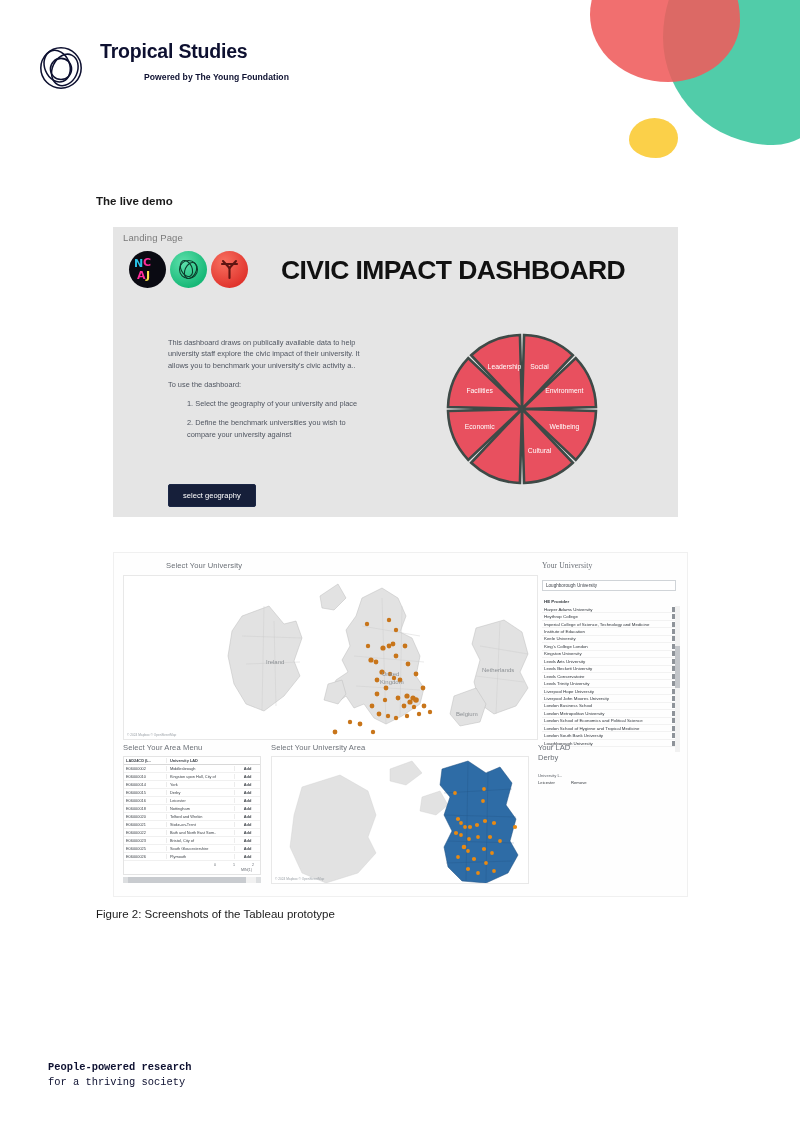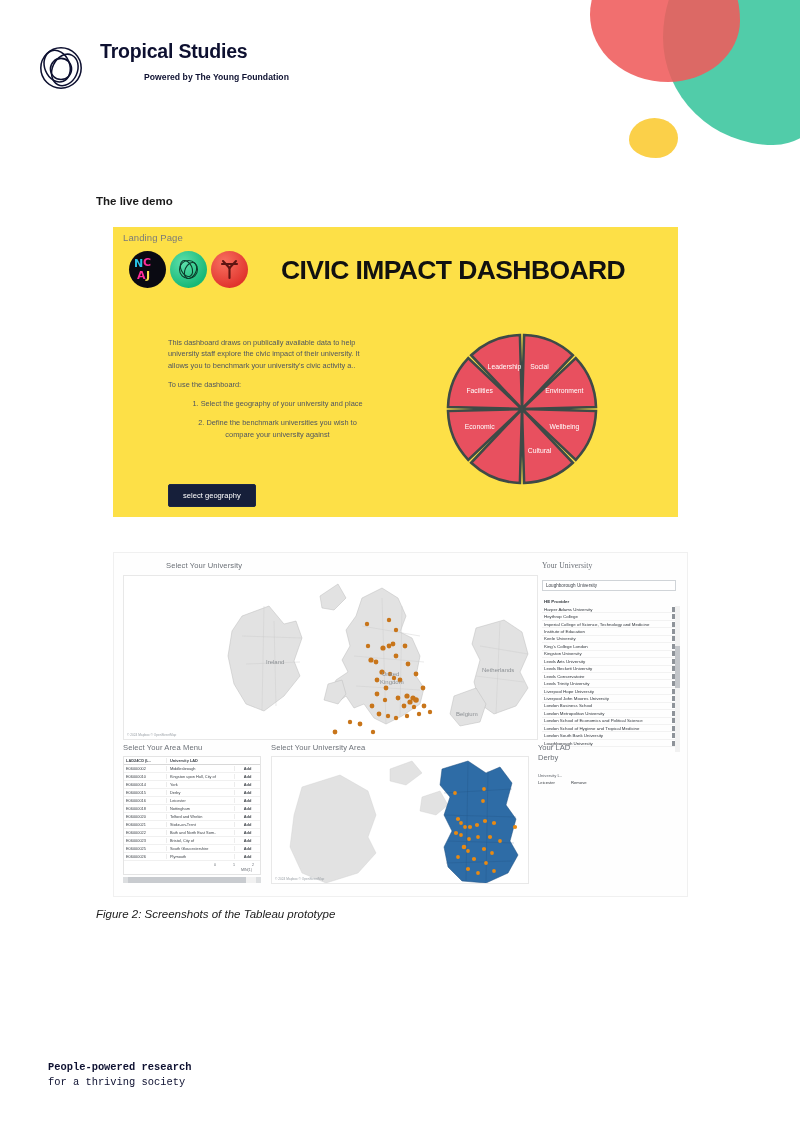--- a/index.html
+++ b/index.html
@@ -35,39 +35,39 @@
   .brand { margin-left: 14px; }
   .brand-line { font-size: 19.5px; font-weight: 700; color: #0d1030; line-height: 1.17; letter-spacing: -.2px; }
   .brand-sub { margin-top: 9px; margin-left: 44px; font-size: 8.6px; font-weight: 700; color: #0d1030; letter-spacing: .05px; }
 
   
   .section-title { position: absolute; left: 96px; top: 195px; font-size: 11.5px; font-weight: 700; color: #1a1a1a; }
 
   
   .fig-landing {
     position: absolute; left: 113px; top: 227px; width: 565px; height: 290px;
-    background: #fde047;
+    background: #e5e5e5;
   }
   .landing-tab { position: absolute; left: 10px; top: 5px; font-size: 9.5px; color: #7a7a7a; letter-spacing: .1px; }
   .logo-row { position: absolute; left: 16px; top: 24px; display: flex; align-items: center; gap: 4px; }
   .logo-circ { width: 37px; height: 37px; border-radius: 50%; position: relative; overflow: hidden; flex: 0 0 37px; }
   .logo-nca { background: #0a0a12; }
   .logo-nca span { position: absolute; font-weight: 800; font-size: 11px; line-height: 1; font-family: "DejaVu Sans", sans-serif; }
   .nca-n { left: 5px;  top: 7px;  color: #29c3e8; }
   .nca-c { left: 14px; top: 6px;  color: #ff2d9b; }
   .nca-a { left: 8px;  top: 19px; color: #ff2d9b; }
   .nca-j { left: 17px; top: 19px; color: #fde44b; }
   .logo-ics { background: radial-gradient(circle at 36% 32%, #5ce0ab, #17b877 72%); }
   .logo-yf  { background: radial-gradient(circle at 36% 30%, #f87060, #e0332c 75%); }
 
   .dash-title { position: absolute; left: 168px; top: 28px; font-size: 26.5px; font-weight: 800; letter-spacing: -.6px; color: #111; }
 
   .landing-copy { position: absolute; left: 55px; top: 110px; width: 200px; font-size: 7.4px; line-height: 1.52; color: #4f5560; }
   .landing-copy p { margin-bottom: 8px; }
-  .landing-copy p.indent { padding-left: 19px; text-align: center; }
+  .landing-copy p.indent { padding-left: 19px; }
   .btn-geo {
     position: absolute; left: 55px; top: 257px;
     background: #161f3a; color: #fff; border: 1px solid #1b2746;
     font-size: 7.6px; padding: 6px 14px; border-radius: 2px; cursor: pointer;
   }
 
   
   .radial { position: absolute; left: 325px; top: 98px; width: 168px; height: 168px; }
   .radial svg { display: block; }
 
@@ -116,21 +116,21 @@
   .area-map { position: absolute; left: 148px; top: 0; width: 260px; }
   .area-map .panel-label { margin-bottom: 4px; }
   .area-map-box { position: relative; width: 258px; height: 128px; background: #fff; border: 1px solid #e8e8e8; overflow: hidden; }
 
   .lad-panel { position: absolute; left: 415px; top: 0; width: 140px; }
   .lad-title { font-size: 7.6px; color: #6a6f76; line-height: 1.35; }
   .lad-sub { margin-top: 9px; font-size: 4.2px; color: #5d6269; }
   .lad-vals { margin-top: 2px; display: flex; gap: 16px; font-size: 4.2px; color: #3a3f45; }
 
   
-  .caption { position: absolute; left: 96px; top: 908px; font-size: 11.5px; font-style: italic; color: #1c1c1c; }
+  .caption { position: absolute; left: 96px; top: 908px; font-size: 11.5px; color: #1c1c1c; }
 
   
   .foot-left { position: absolute; left: 48px; top: 1060px; font-size: 10.4px; color: #0d1030; line-height: 1.45; font-family: Liberation Mono, monospace; }
   .foot-left .bold { font-weight: 700; }
   .foot-right { position: absolute; left: 465px; top: 1058px; width: 300px; font-size: 7.4px; color: #0d1030; line-height: 1.55; }
 </style>
 </head>
 <body>
 
 <div class="page">

